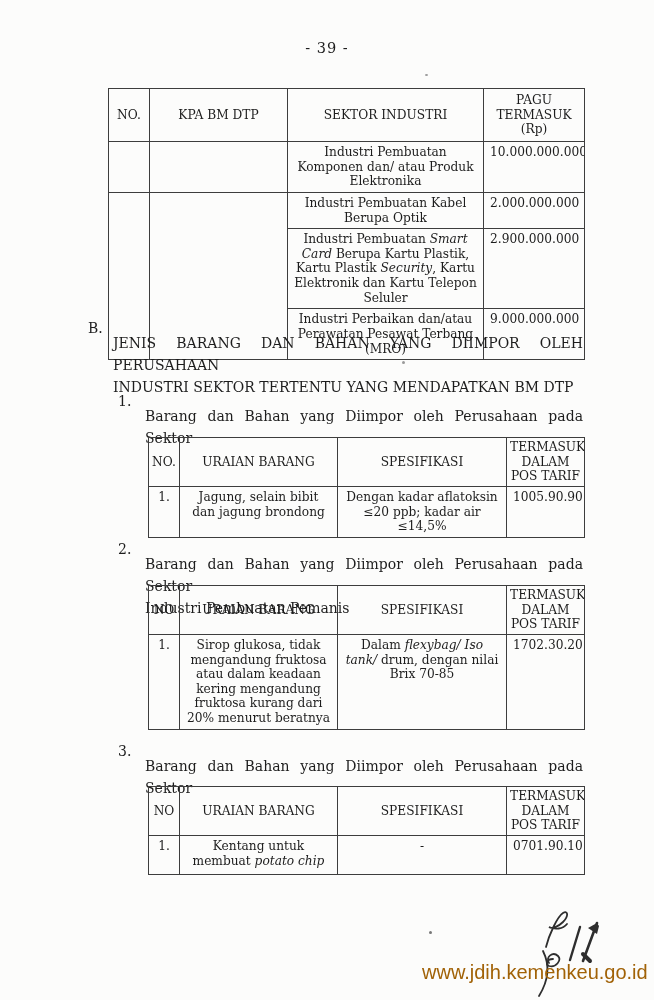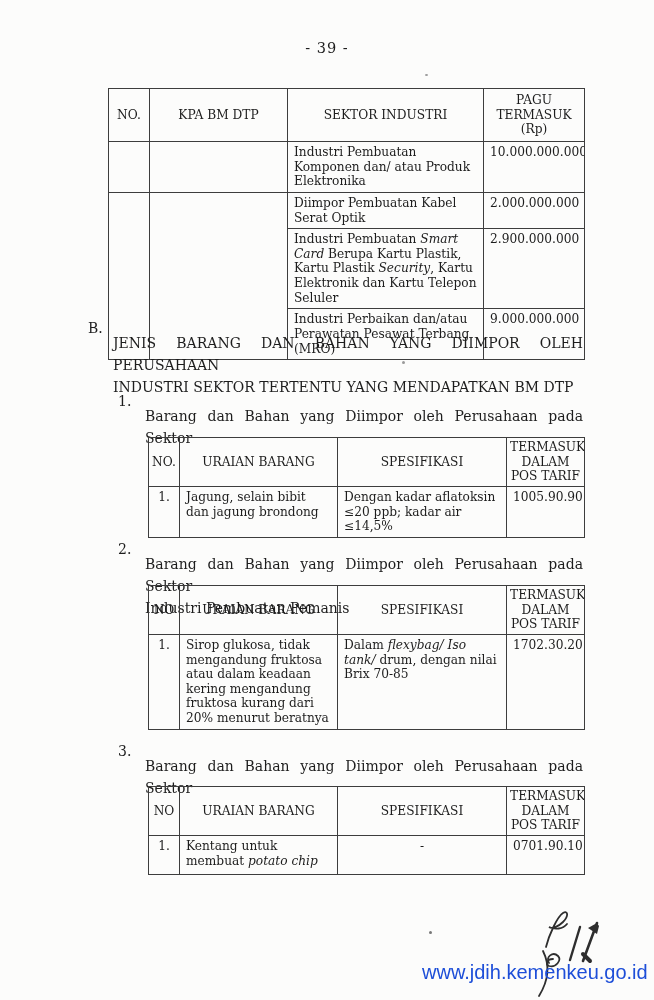--- a/index.html
+++ b/index.html
@@ -5,21 +5,21 @@
   html,body{margin:0;padding:0;background:#e8e8e8;}
   .page{position:relative;width:654px;height:1000px;background:#fcfcfb;
         font-family:"DejaVu Serif",serif;color:#1d1d1d;overflow:hidden;margin:0 auto;}
 
   .page-num{position:absolute;top:40px;left:0;width:100%;text-align:center;
             font-size:14.5px;letter-spacing:1px;}
 
   
   .tbl{position:absolute;border-collapse:collapse;table-layout:fixed;}
   .tbl th,.tbl td{border:1px solid #3d3d3d;font-weight:normal;font-size:12.2px;
-                  line-height:1.2;padding:3px 6px;vertical-align:top;overflow:hidden;}
+                  line-height:1.2;padding:3px 6px;vertical-align:top;overflow:hidden;text-align:center;}
   .tbl th{text-align:center;vertical-align:middle;padding:2px 3px;}
   .main-tbl{left:108px;top:88px;width:476px;}
   .main-tbl tr.hdr th{height:48px;}
   .sub-tbl{left:148px;width:436px;}
   .sub-tbl tr.hdr th{height:42px;text-align:center;}
   .t1{top:437px;}
   .t2{top:585px;}
   .t3{top:786px;}
   .cell-right{text-align:right;}
   .cell-center{text-align:center;}
@@ -41,21 +41,21 @@
   .section-b{left:88px;top:317px;width:496px;}
   .section-b .h-body{left:25px;width:470px;}
   .item{left:118px;width:466px;}
   .item .h-body{left:27px;width:438px;}
   .item-1{top:390px;}
   .item-2{top:538px;}
   .item-3{top:740px;}
 
   
   .site-url{position:absolute;left:422px;top:961px;
-            font-family:"Liberation Sans",sans-serif;font-size:20px;color:#1d4ed8;}
+            font-family:"Liberation Sans",sans-serif;font-size:20px;color:#a16207;}
   .sig{position:absolute;left:533px;top:901px;}
   .speck{position:absolute;background:#9a9a9a;border-radius:50%;}
   .speck-1{left:425px;top:74px;width:3px;height:2px;}
   .speck-2{left:402px;top:361px;width:3px;height:3px;}
   .speck-3{left:429px;top:931px;width:3px;height:3px;background:#777;}
 </style>
 </head>
 <body>
 
 <div class="page">
@@ -78,21 +78,21 @@
     </tr>
     <tr class="r1">
       <td></td>
       <td></td>
       <td>Industri Pembuatan Komponen dan/ atau Produk Elektronika</td>
       <td class="cell-right">10.000.000.000</td>
     </tr>
     <tr class="r2">
       <td rowspan="3"></td>
       <td rowspan="3"></td>
-      <td>Diimpor Pembuatan Kabel Serat Optik</td>
+      <td>Industri Pembuatan Kabel Berupa Optik</td>
       <td class="cell-right">2.000.000.000</td>
     </tr>
     <tr class="r3">
       <td><span>Industri Pembuatan </span><i>Smart Card</i><span> Berupa Kartu Plastik, Kartu Plastik </span><i>Security</i><span>, Kartu Elektronik dan Kartu Telepon Seluler</span></td>
       <td class="cell-right">2.900.000.000</td>
     </tr>
     <tr class="r4">
       <td>Industri Perbaikan dan/atau Perawatan Pesawat Terbang (MRO)</td>
       <td class="cell-right">9.000.000.000</td>
     </tr>

